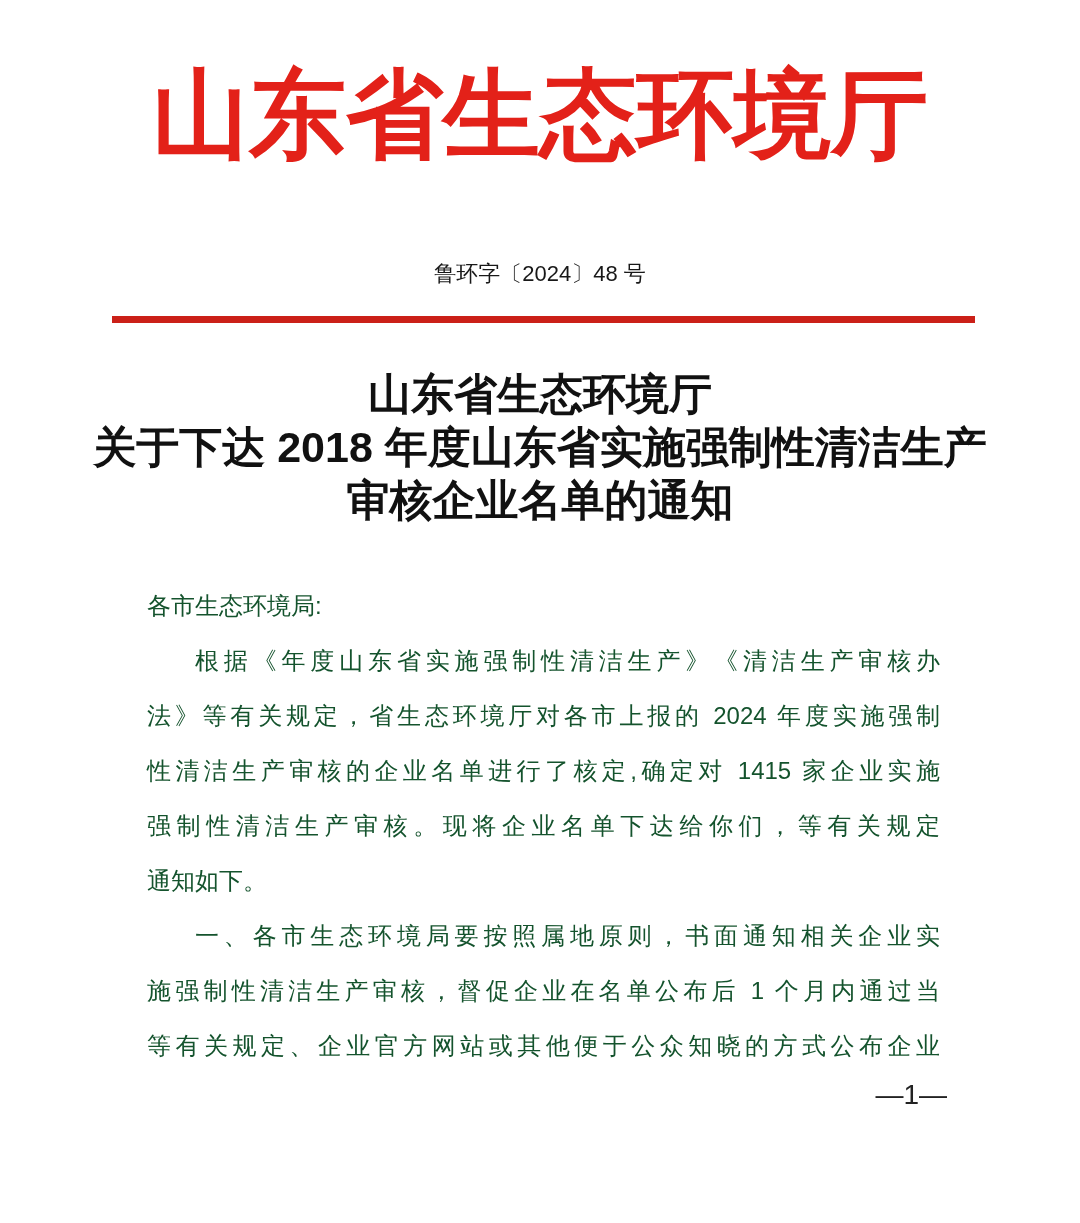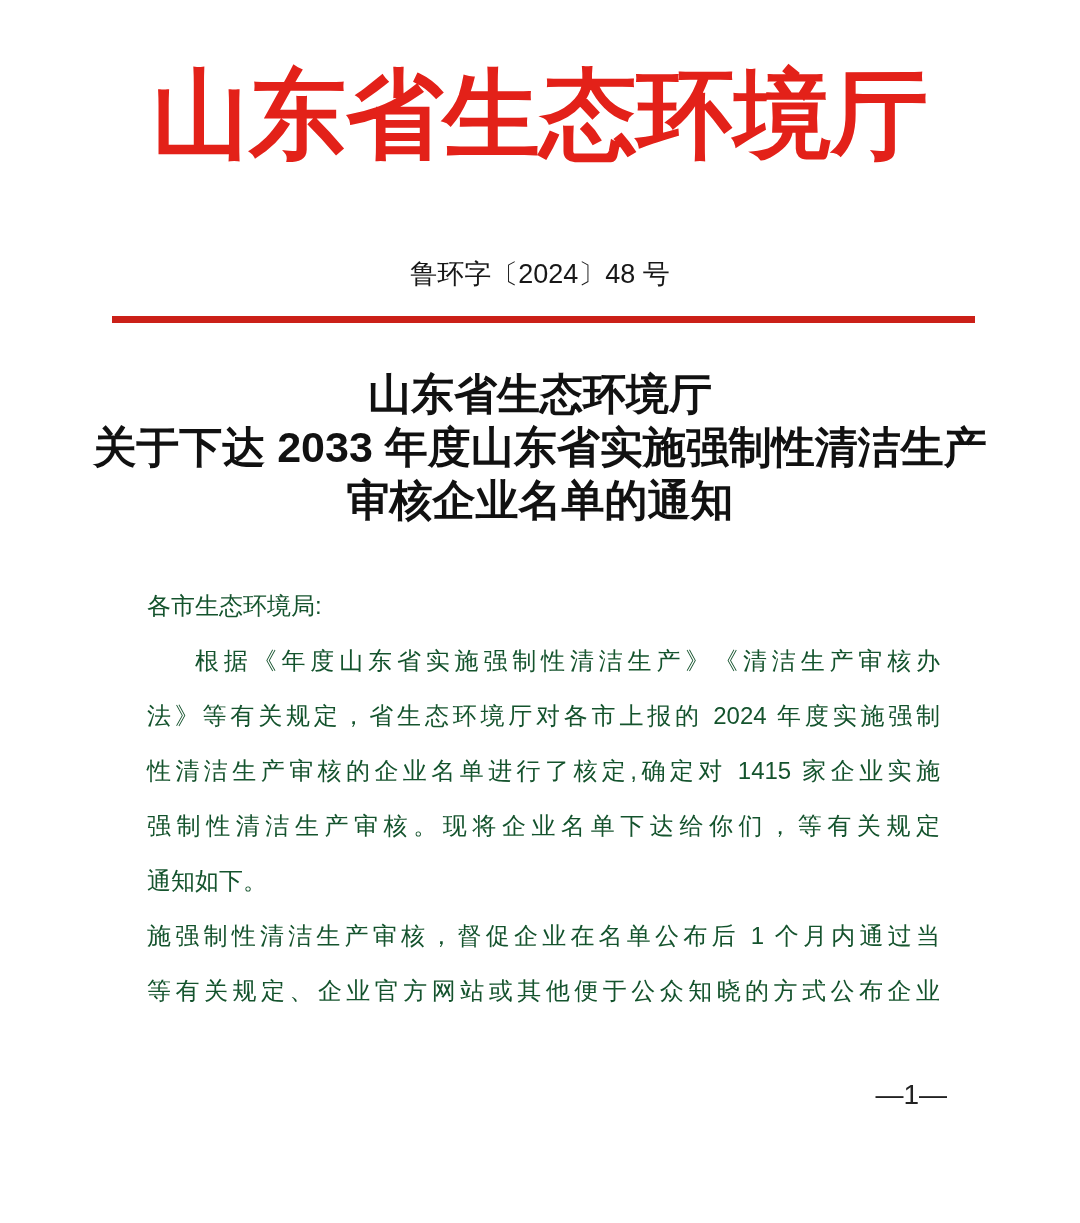--- a/index.html
+++ b/index.html
@@ -24,21 +24,21 @@
     color: var(--header_red, #e32119);
     letter-spacing: 0px;
     white-space: nowrap;
   }
   .doc-number {
     position: absolute;
     top: 253px;
     left: 0;
     width: 100%;
     text-align: center;
-    font-size: 27px;
+    font-size: 22px;
     line-height: 42px;
     color: #181818;
     white-space: nowrap;
   }
   .red-rule {
     position: absolute;
     top: 316px;
     left: 112px;
     width: 863px;
     height: 7px;
@@ -92,30 +92,31 @@
 <div class="page" style="--header_red: #e32119; --rule_red: #cb2018;">
 
   <div class="letterhead">山东省生态环境厅</div>
 
   <div class="doc-number">鲁环字〔2024〕48 号</div>
 
   <div class="red-rule"></div>
 
   <div class="doc-title">
     <div class="t-line">山东省生态环境厅</div>
-    <div class="t-line">关于下达 2033 年度山东省实施强制性清洁生产</div>
+    <div class="t-line">关于下达 2018 年度山东省实施强制性清洁生产</div>
     <div class="t-line">审核企业名单的通知</div>
   </div>
 
   <div class="body-block" id="body-lines">
       <div class="line">各市生态环境局:</div>
       <div class="line fill indent">根据《年度山东省实施强制性清洁生产》《清洁生产审核办</div>
       <div class="line fill">法》等有关规定，省生态环境厅对各市上报的 2024 年度实施强制</div>
       <div class="line fill">性清洁生产审核的企业名单进行了核定,确定对 1415 家企业实施</div>
       <div class="line fill">强制性清洁生产审核。现将企业名单下达给你们，等有关规定</div>
       <div class="line">通知如下。</div>
+      <div class="line fill indent">一、各市生态环境局要按照属地原则，书面通知相关企业实</div>
       <div class="line fill">施强制性清洁生产审核，督促企业在名单公布后 1 个月内通过当</div>
       <div class="line fill">等有关规定、企业官方网站或其他便于公众知晓的方式公布企业</div>
     </div>
 
   <div class="page-num">—1—</div>
 
 </div>
 
 </body></html>

